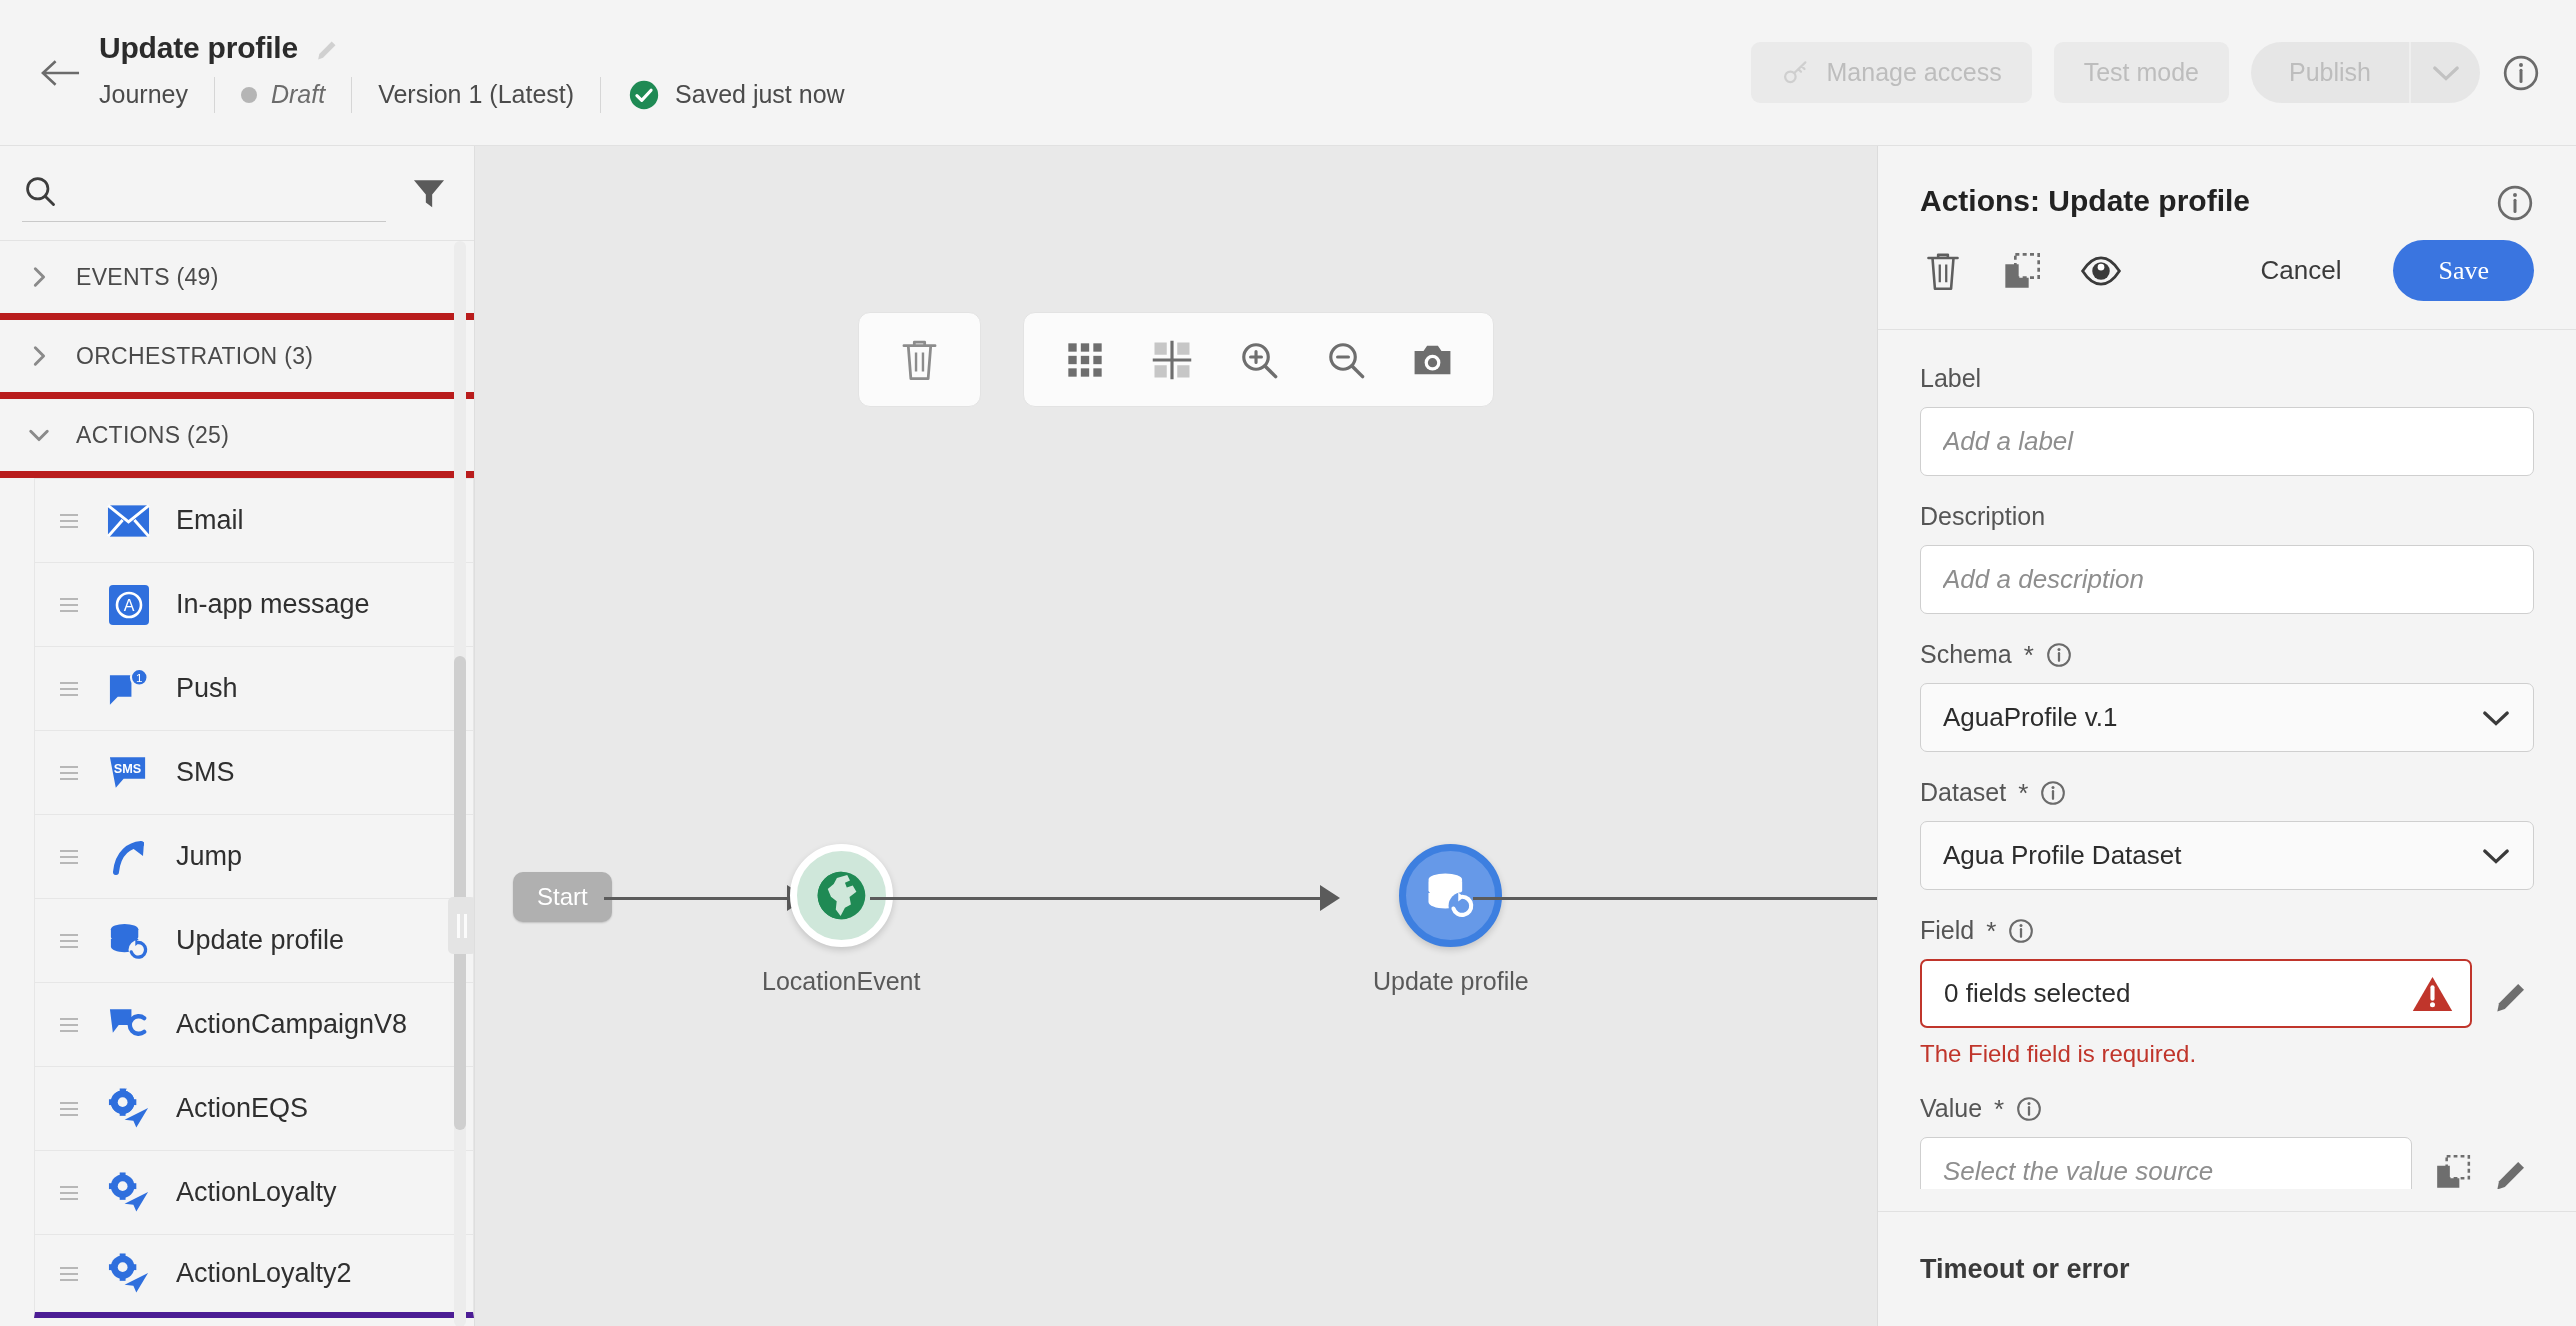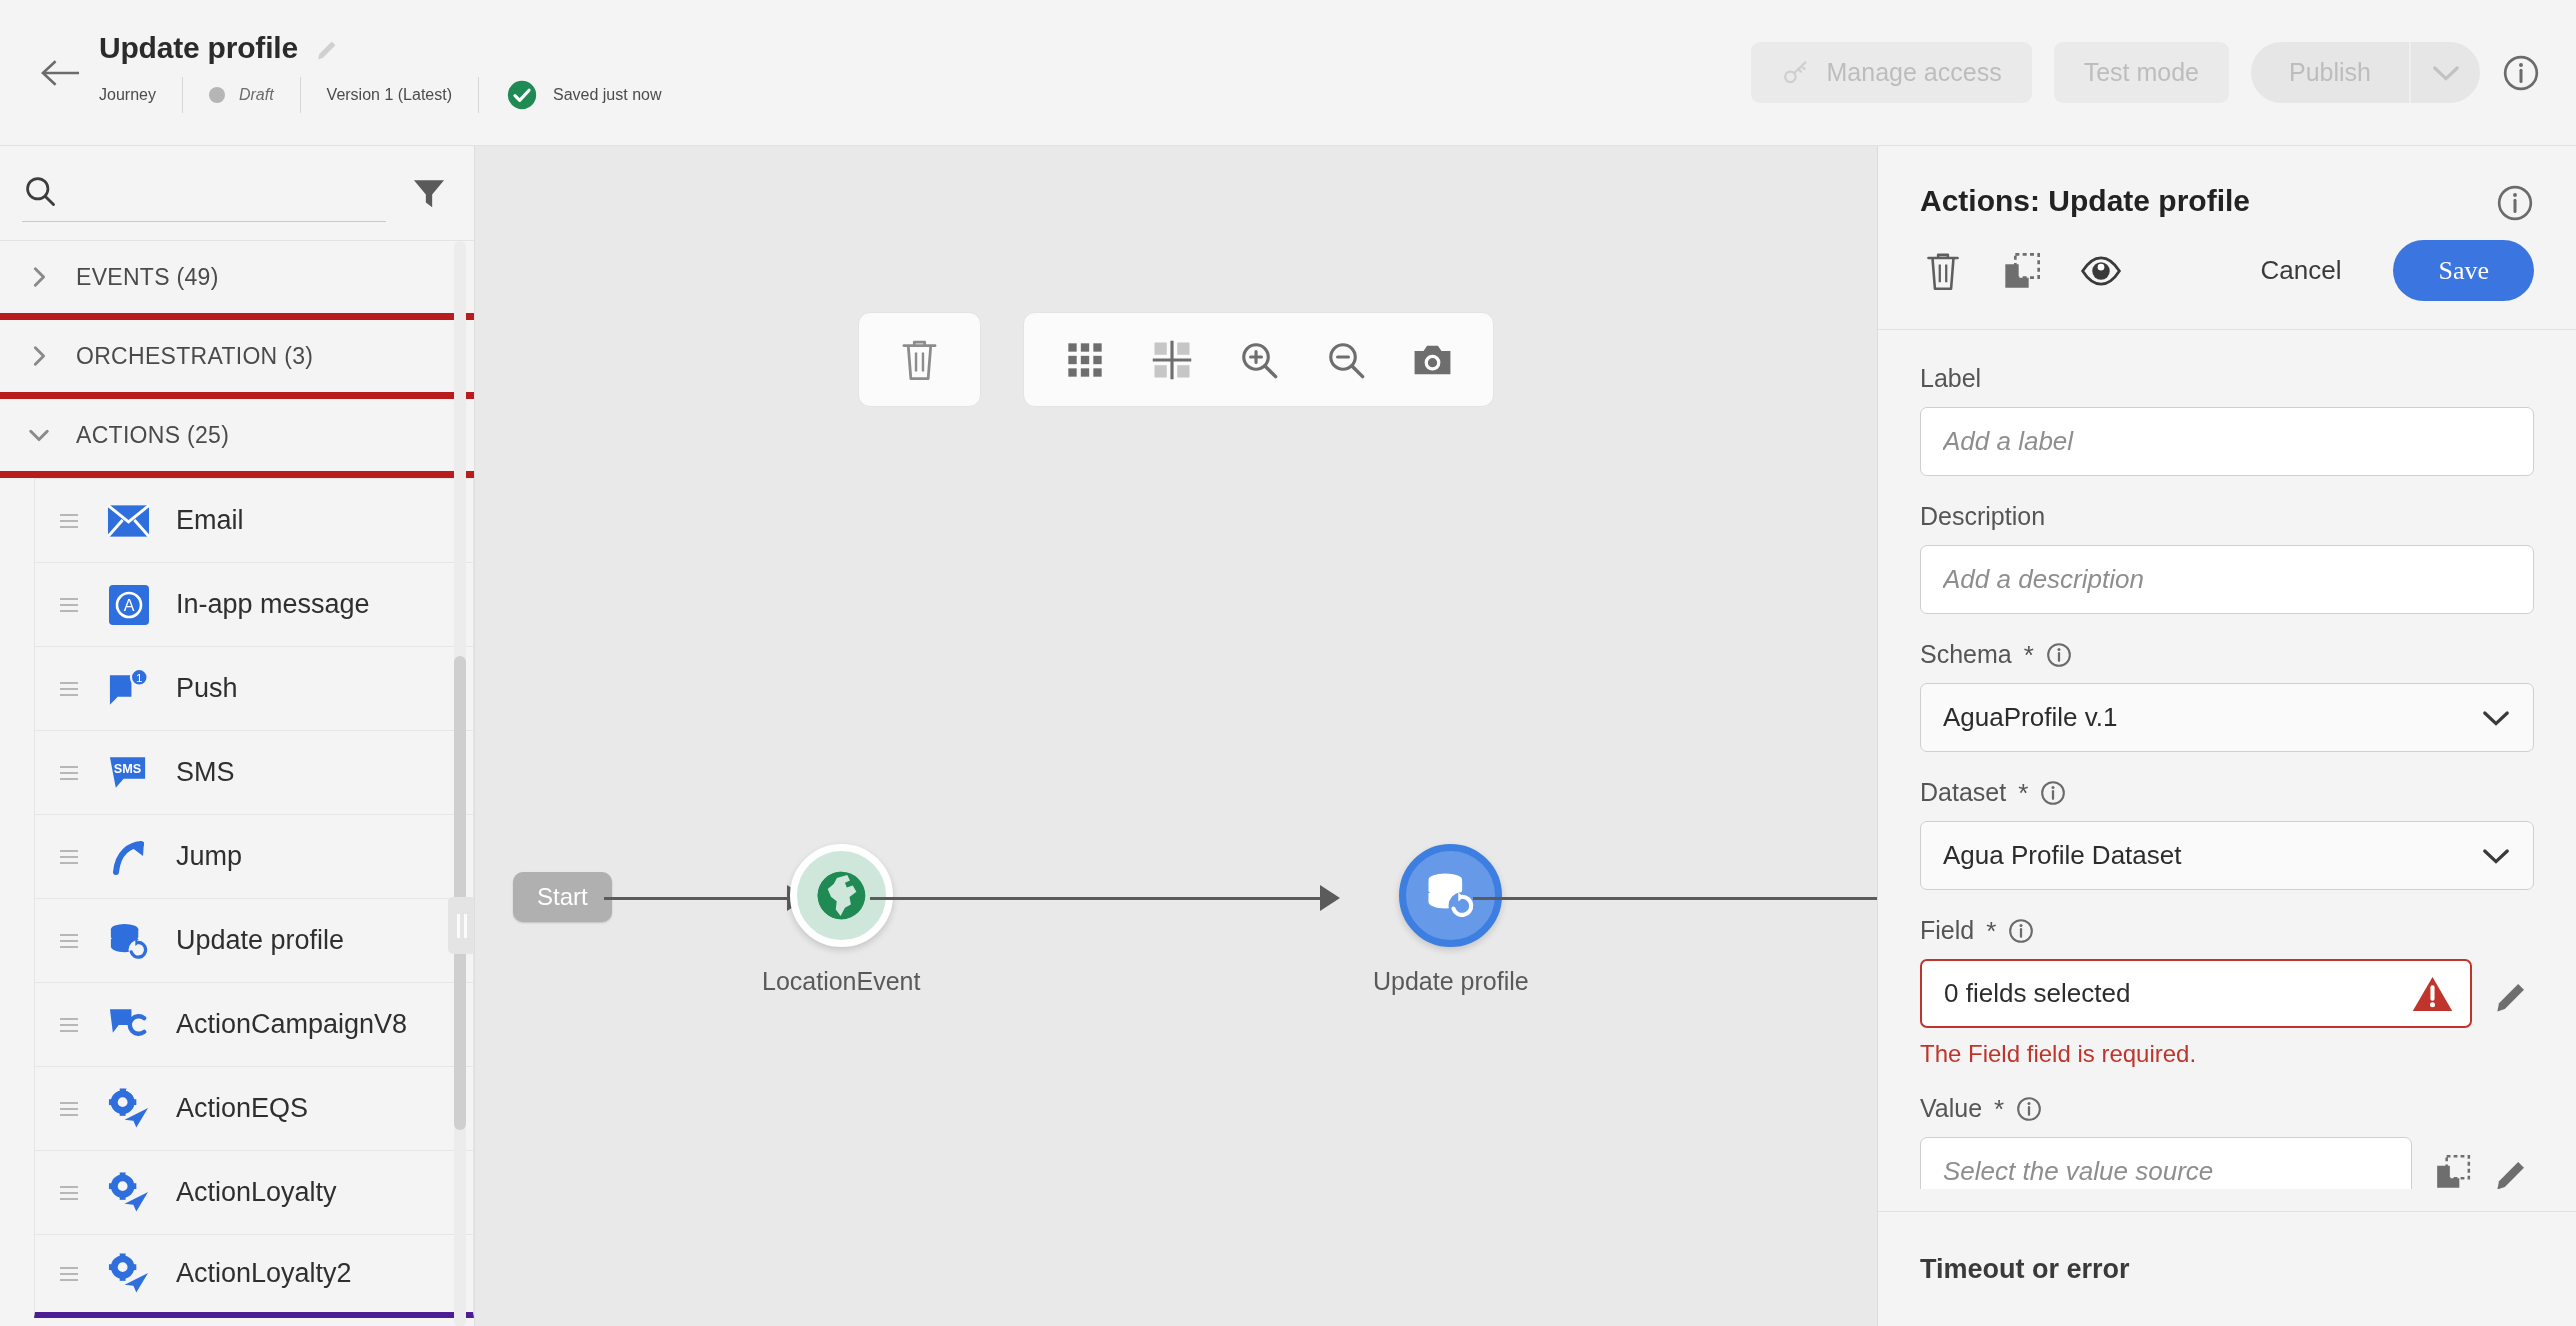--- a/index.html
+++ b/index.html
@@ -19,21 +19,21 @@
   .back-btn {
     width: 59px; height: 59px; margin-left: 30px; margin-right: 10px;
     display: flex; align-items: center; justify-content: center;
     cursor: pointer; border-radius: 6px; flex: 0 0 auto;
   }
   .header-titles { display: flex; flex-direction: column; justify-content: center; gap: 10px; }
   .title-row { display: flex; align-items: center; gap: 18px; }
   .page-title { font-size: 30px; font-weight: 700; color: #2b2b2b; letter-spacing: -0.2px; }
   .edit-pencil { width: 26px; height: 26px; cursor: pointer; opacity: .55; }
   .meta-row { display: flex; align-items: center; height: 40px; }
-  .meta-item { font-size: 16px; color: #4b4b4b; padding: 0 26px; display: flex; align-items: center; gap: 14px; white-space: nowrap; }
+  .meta-item { font-size: 25px; color: #4b4b4b; padding: 0 26px; display: flex; align-items: center; gap: 14px; white-space: nowrap; }
   .meta-item:first-child { padding-left: 0; }
   .meta-sep { width: 1px; height: 36px; background: #d6d6d6; }
   .status-dot { width: 16px; height: 16px; border-radius: 50%; background: #b5b5b5; display: inline-block; }
   .draft-txt { font-style: italic; color: #6b6b6b; }
   .check-badge { width: 34px; height: 34px; flex: 0 0 34px; }
 
   .header-actions { margin-left: auto; display: flex; align-items: center; gap: 22px; padding-right: 36px; }
   .btn-ghost-disabled {
     background: #eaeaea; color: #bdbdbd; border: none; border-radius: 9px;
     height: 61px; padding: 0 30px; font-size: 25px; display: flex; align-items: center; gap: 16px;

